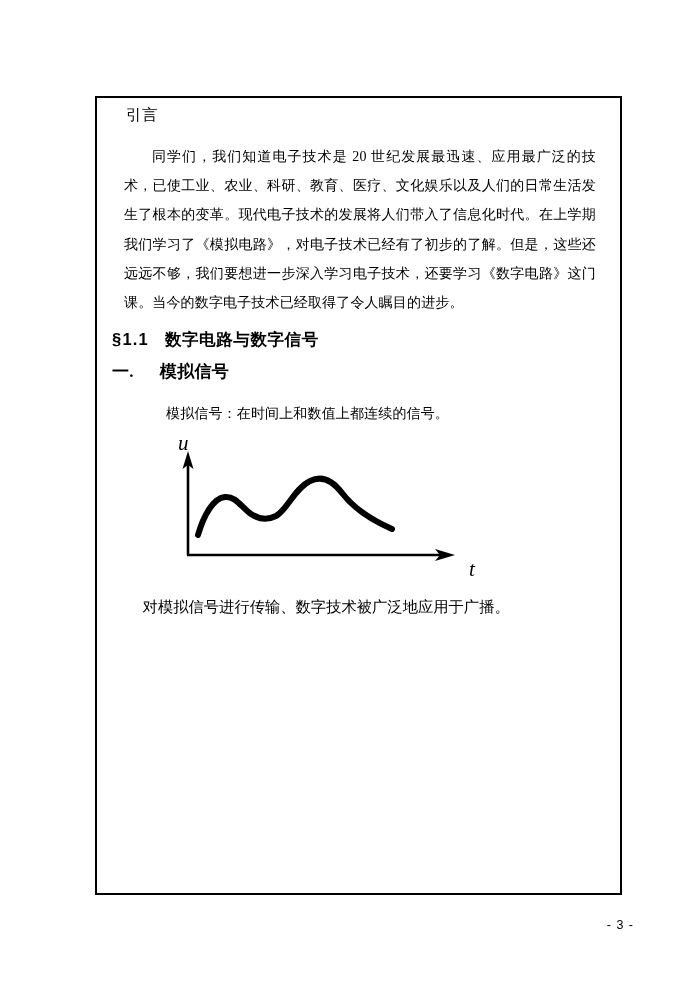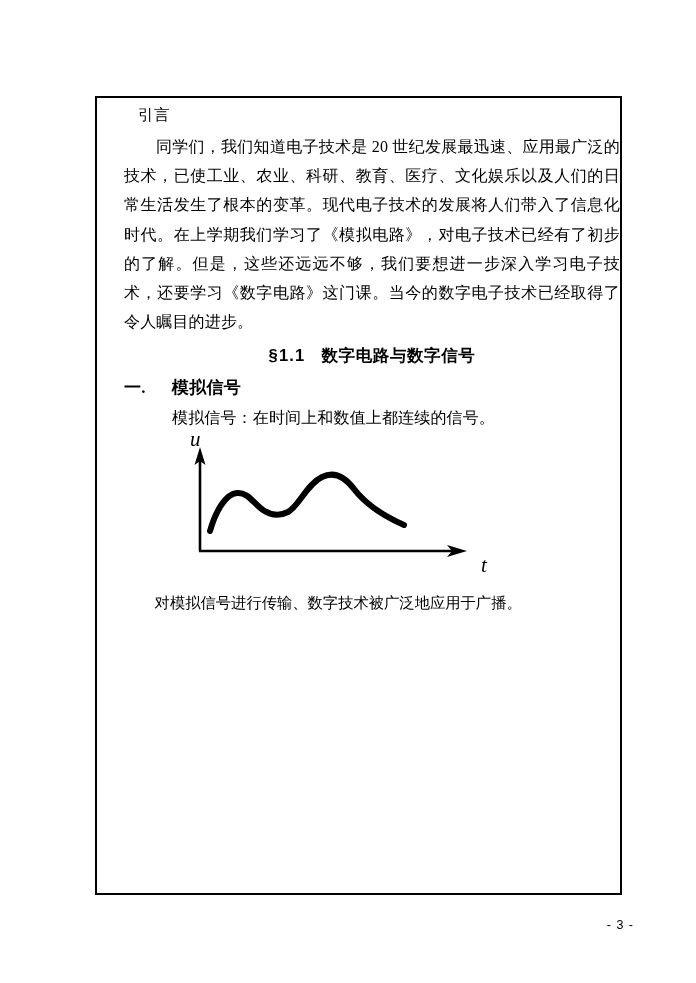--- a/index.html
+++ b/index.html
@@ -23,50 +23,50 @@
     top: 96px;
     width: 527px;
     height: 799px;
     border: 2px solid #000000;
     box-sizing: border-box;
   }
 
   
   #content {
     position: absolute;
-    left: 124px;
+    left: 112px;
     top: 100px;
     width: 496px;
   }
 
   
   .kai {
     font-family: "Liberation Serif", "DejaVu Serif", serif;
-    font-size: 16px;
+    font-size: 14px;
     line-height: 29.2px;
     text-align: justify;
     text-justify: inter-ideograph;
     letter-spacing: 0.15px;
-    margin: 0;
+    margin: 12px;
   }
   .indent2 { text-indent: 2em; }
 
   .hei-title {
     font-family: "Liberation Sans", "DejaVu Sans", sans-serif;
     font-size: 15.5px;
     line-height: 30px;
     margin: 0 0 2px 14px;
     letter-spacing: 0.5px;
   }
 
   .section-heading {
     font-family: "Liberation Sans", "DejaVu Sans", sans-serif;
     font-size: 16.5px;
     font-weight: 700;
-    text-align: center;
+    text-align: left;
     margin: 9px 0 6px 0;
     letter-spacing: 0.6px;
   }
   .section-heading .sec-num { letter-spacing: 1.2px; }
   .section-heading .sec-gap { display: inline-block; width: 16px; }
 
   .sub-heading {
     font-family: "Liberation Serif", "DejaVu Serif", serif;
     font-weight: 700;
     font-size: 17px;

